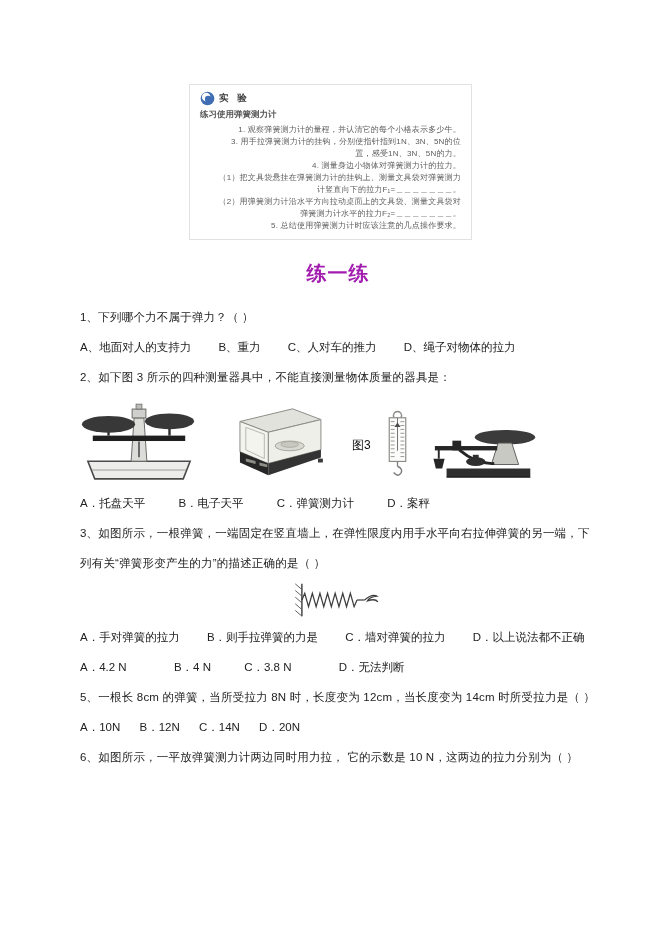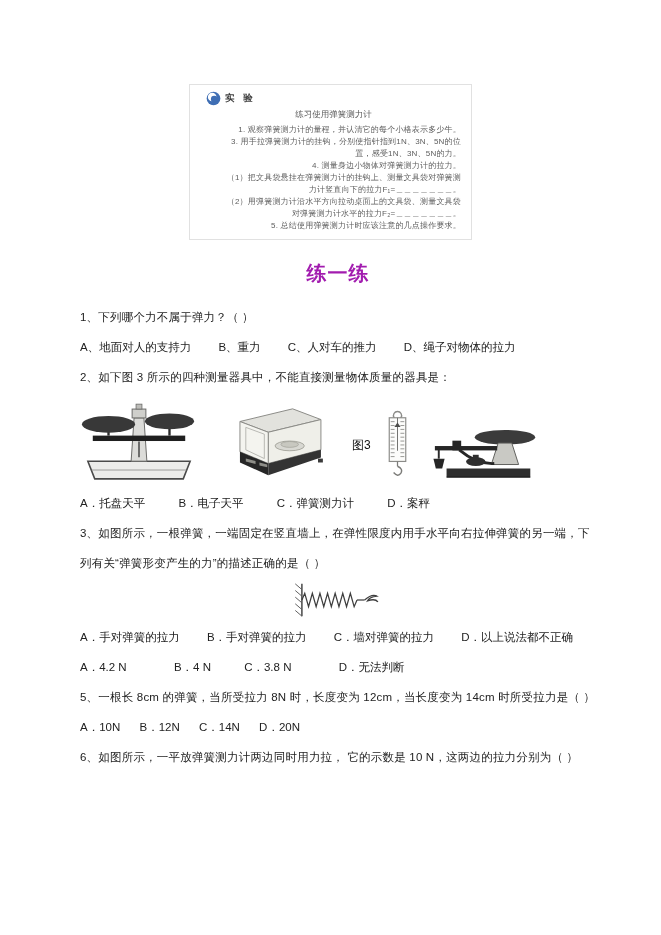--- a/index.html
+++ b/index.html
@@ -4,25 +4,25 @@
 <style>
   html,body{margin:0;padding:0;}
   body{
     width:661px;height:935px;position:relative;background:#ffffff;
     font-family:"Liberation Sans","DejaVu Sans",sans-serif;
     color:#262626;overflow:hidden;
   }
   
   .exp-box{
     position:absolute;left:189px;top:84px;width:283px;box-sizing:border-box;
-    border:1px solid #e1e1e1;background:#fff;padding:5px 10px 7px 16px;
+    border:1px solid #e1e1e1;background:#fff;padding:5px 10px 7px 10px;
   }
   .exp-head{display:flex;align-items:center;height:17px;}
   .exp-head .lbl{font-size:9.5px;font-weight:bold;color:#3d3d3d;letter-spacing:3px;margin-left:4px;}
-  .exp-title{text-align:center;font-size:8.5px;font-weight:normal;color:#555;margin:1px 0 3px 0;line-height:13px;}
+  .exp-title{text-align:left;font-size:8.5px;font-weight:bold;color:#555;margin:1px 0 3px 0;line-height:13px;}
   .exp-step{font-size:8px;line-height:12px;color:#5e5e5e;margin:0;text-indent:2em;letter-spacing:0.2px;text-align:right;}
   
   .main{position:absolute;left:80px;top:260px;width:516px;}
   .section-title{
     text-align:center;font-size:20px;font-weight:bold;color:#a21caf;
     margin:0 0 16px 0;line-height:26px;letter-spacing:1px;
   }
   .q{font-size:11.5px;line-height:30px;margin:0;color:#222;letter-spacing:0.2px;}
   .opts{font-size:11.5px;line-height:30px;margin:0;color:#222;white-space:nowrap;}
   .opts .opt{margin-right:30px;}
@@ -176,21 +176,21 @@
         <line x1="12" y1="37" x2="5" y2="31" stroke="#5a5a5a" stroke-width="1"></line>
         <polyline points="12,20 15,13 19,27 23,13 27,27 31,13 35,27 39,13 43,27 47,13 51,27 55,13 59,27 63,13 67,27 70,20" fill="none" stroke="#3f3f3f" stroke-width="1.3"></polyline>
         <line x1="70" y1="20" x2="78" y2="20" stroke="#3f3f3f" stroke-width="1.3"></line>
         <path d="M78 20 q8 -7 13 -4 q-8 1 -10 5 q8 -3 11 1" fill="none" stroke="#3f3f3f" stroke-width="1.4"></path>
       </svg>
     </span>
   </div>
 
   <p class="opts gap-md">
     <span class="opt">A．手对弹簧的拉力</span>
-    <span class="opt">B．手对弹簧的拉力</span>
+    <span class="opt">B．则手拉弹簧的力是</span>
     <span class="opt">C．墙对弹簧的拉力</span>
     <span class="opt">D．以上说法都不正确</span>
   </p>
 
   <p class="opts">
     <span class="opt" style="margin-right:44px;">A．4.2 N</span>
     <span class="opt">B．4 N</span>
     <span class="opt" style="margin-right:44px;">C．3.8 N</span>
     <span class="opt">D．无法判断</span>
   </p>

